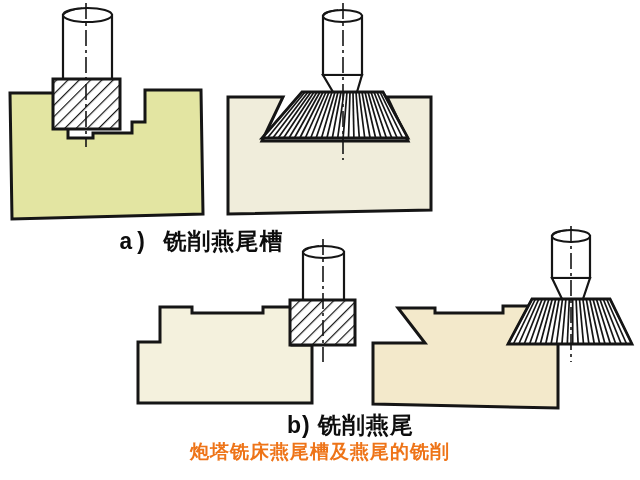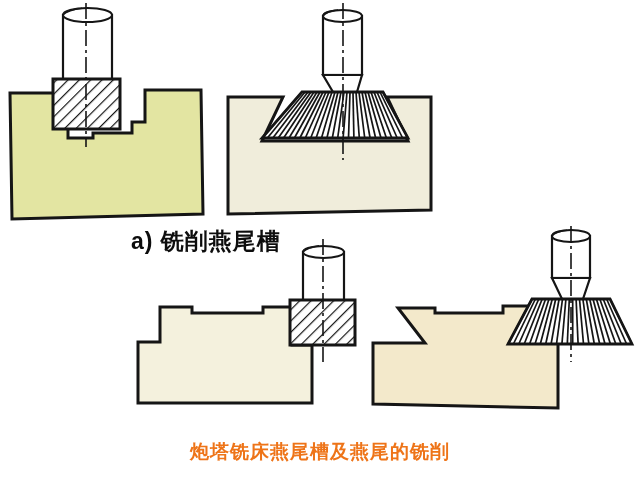--- a/index.html
+++ b/index.html
@@ -23,21 +23,21 @@
     top: 0;
   }
   .caption {
     position: absolute;
     font-weight: 700;
     color: #0d0d0d;
     font-size: 23px;
     letter-spacing: 1px;
     white-space: nowrap;
   }
-  .caption-a { left: 131px; top: 226px; }
+  .caption-a { left: 119px; top: 226px; font-family: Liberation Mono, monospace; }
   .caption-b { left: 287px; top: 410px; }
   .main-title {
     position: absolute;
     left: 0;
     right: 0;
     top: 439px;
     text-align: center;
     font-size: 19px;
     font-weight: 700;
     color: #ee7418;
@@ -148,16 +148,17 @@
           <line x1="603.2" y1="299.0" x2="621.2" y2="344.0" stroke="#151515" stroke-width="1.7"></line>
           <line x1="606.6" y1="299.0" x2="626.6" y2="344.0" stroke="#151515" stroke-width="1.7"></line>
           <line x1="610.0" y1="299.0" x2="632.0" y2="344.0" stroke="#151515" stroke-width="1.7"></line>
         </g>
       <line x1="571" y1="226" x2="571" y2="362" stroke="#151515" stroke-width="1.6" stroke-dasharray="16 4 3 4"></line>
     </g>
   </svg>
 
   <div class="caption caption-a">a) 铣削燕尾槽</div>
 
+  <div class="caption caption-b">b) 铣削燕尾</div>
 
   <div class="main-title">炮塔铣床燕尾槽及燕尾的铣削</div>
 
 </div>
 
 </body></html>

